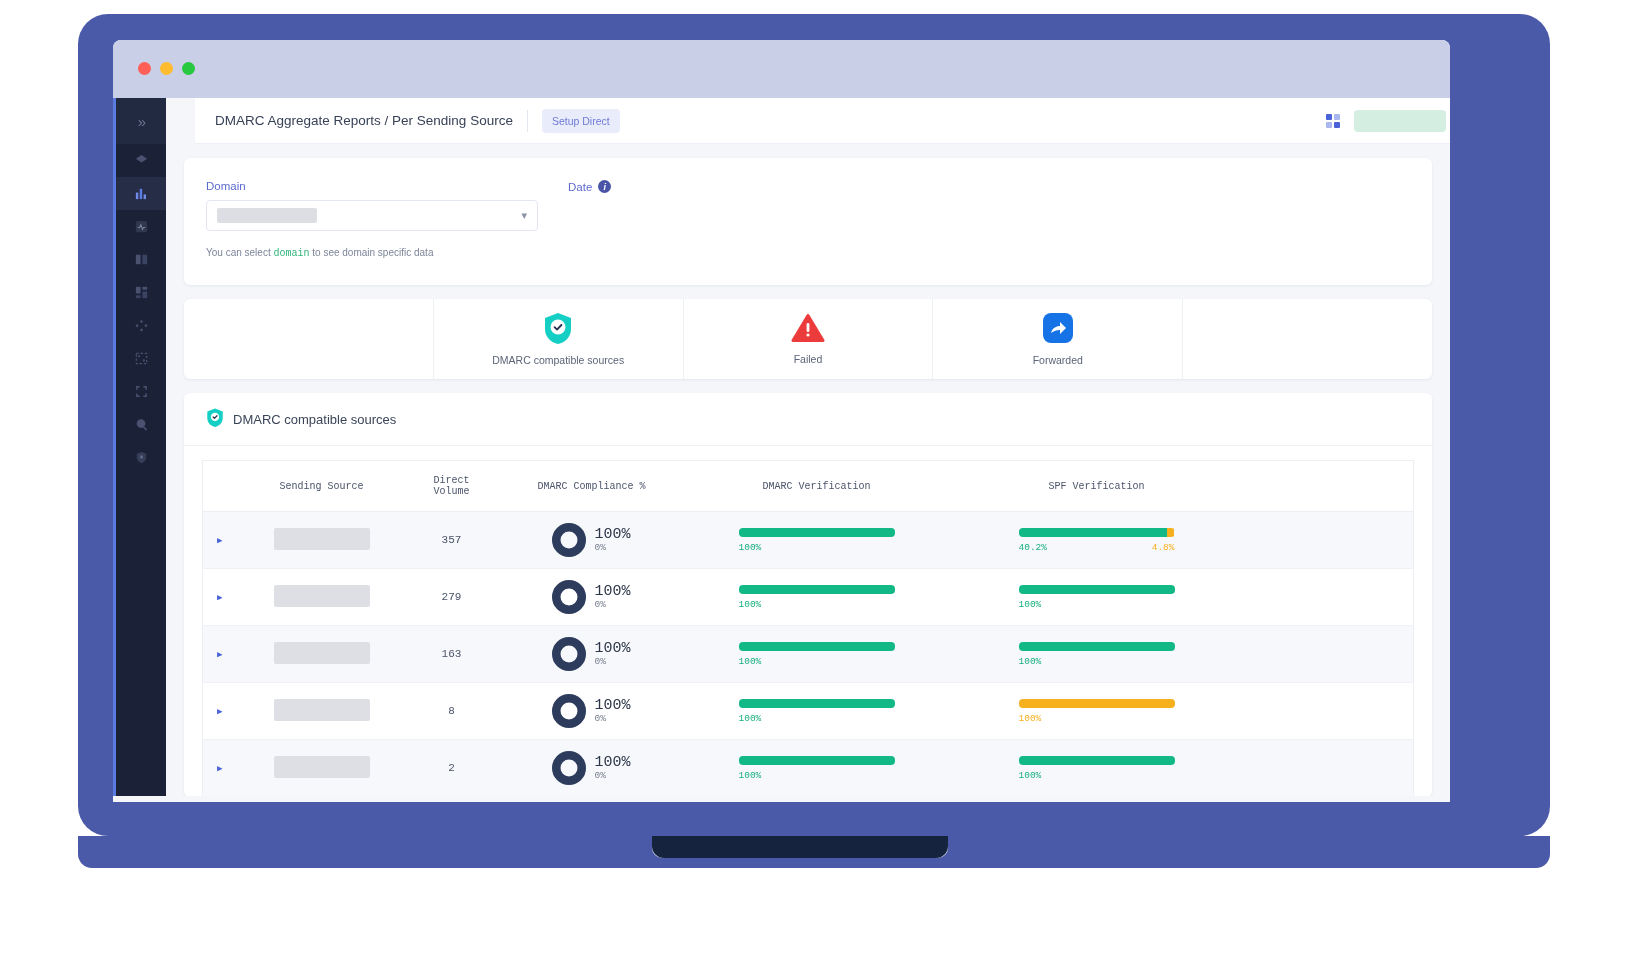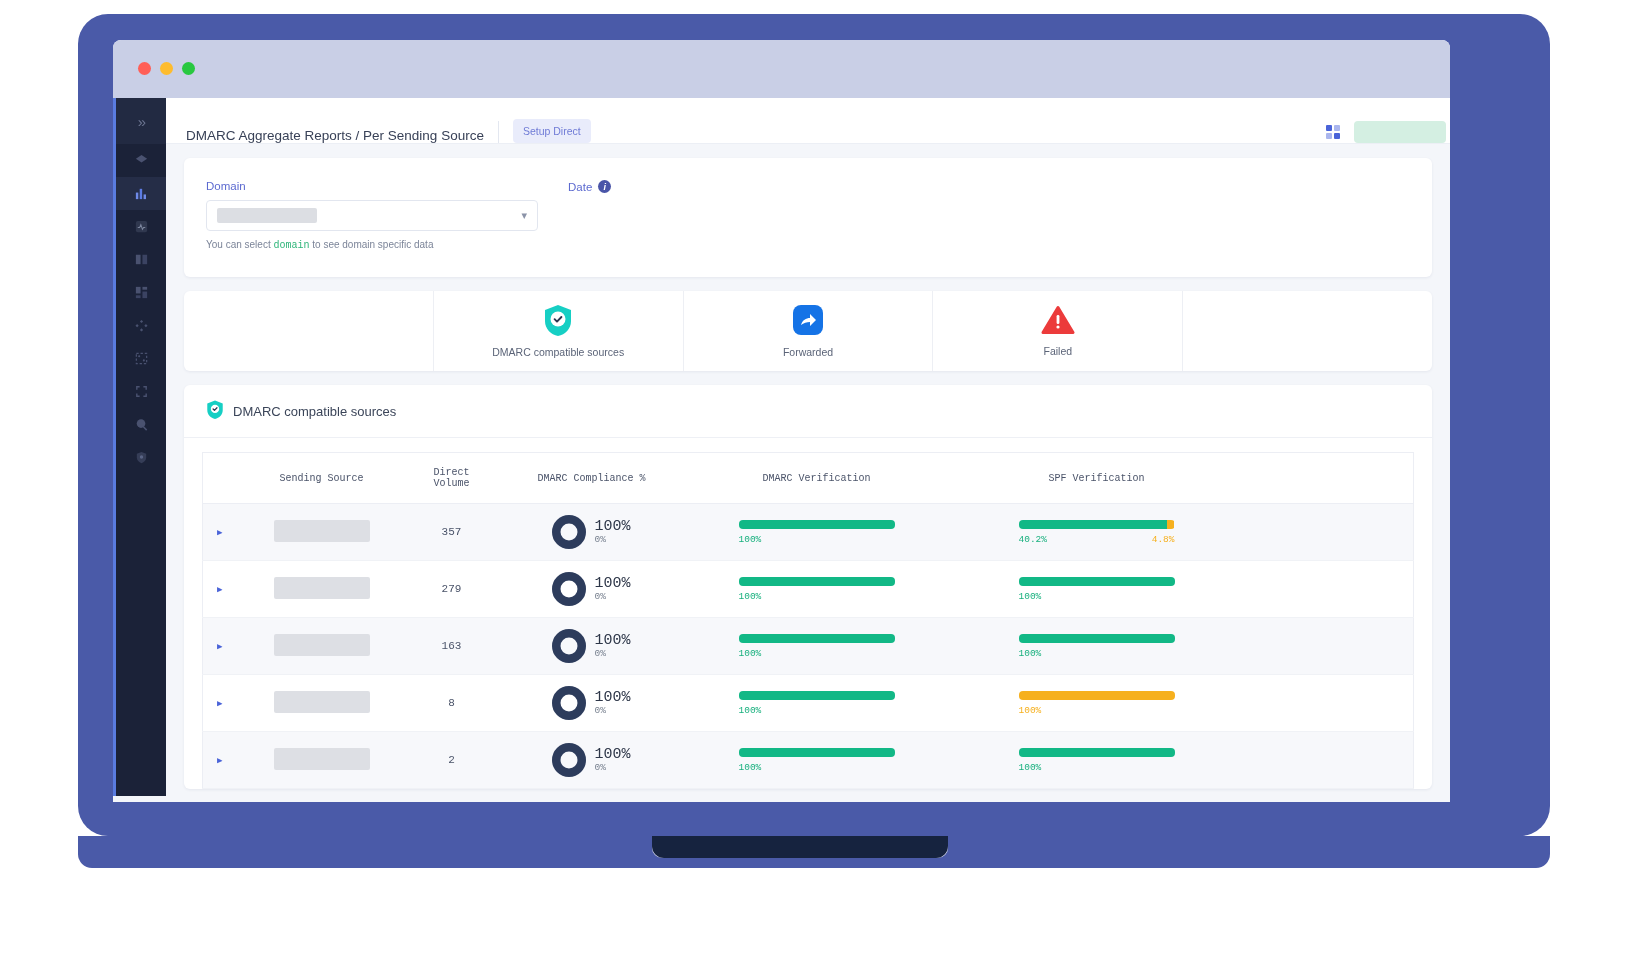--- a/index.html
+++ b/index.html
@@ -88,23 +88,24 @@
     display: flex; align-items: center; justify-content: center;
   }
   .side-item.active { background: #252d47; }
   .side-item svg { display: block; }
 
   
   .content { flex: 1; display: flex; flex-direction: column; min-width: 0; }
 
   .topbar {
     height: 46px; background: #ffffff;
-    display: flex; align-items: flex-end;
+    display: flex; align-items: center;
     padding: 0 4px 0 20px;
     border-bottom: 1px solid #eceff5;
+    margin-left: 29px;
   }
   .crumb { font-size: 13.5px; color: #384157; }
   .crumb-sep { width: 1px; height: 22px; background: #e3e7f0; margin: 0 14px; }
   .wizard-btn {
     background: #e9ecfb; color: #6f7bd6;
     font-size: 10.5px; padding: 6px 10px; border-radius: 4px;
     border: none; cursor: pointer;
   }
   .topbar-right { margin-left: auto; display: flex; align-items: center; gap: 14px; }
   .grid-icon { display: grid; grid-template-columns: 6px 6px; gap: 2px; }
@@ -134,21 +135,21 @@
     display: inline-flex; align-items: center; justify-content: center;
     font-weight: bold; font-style: italic;
   }
   .select-box {
     width: 332px; height: 31px; border: 1px solid #e2e6ef; border-radius: 4px;
     background: #fff; display: flex; align-items: center;
     padding: 0 10px; cursor: pointer;
   }
   .redact { height: 15px; border-radius: 2px; background: #dcdee3; }
   .chev { margin-left: auto; color: #8b93a8; font-size: 11px; }
-  .helper { margin-top: 8px; font-size: 10px; color: #7c8599; }
+  .helper { margin-top: 16px; font-size: 10px; color: #7c8599; }
   .helper code { color: #2fb57a; font-family: "Liberation Mono", monospace; font-size: 10px; }
   .date-box {
     width: 332px; height: 31px; border: 1px solid #e2e6ef; border-radius: 4px;
     background: #fff; display: flex; align-items: center; padding: 0 10px;
     font-size: 11.5px; color: #4d566b;
   }
   .date-btn {
     width: 31px; height: 31px; margin-left: -1px;
     border: 1px solid #e2e6ef; border-radius: 0 4px 4px 0;
     background: #fff; display: flex; align-items: center; justify-content: center;
@@ -376,37 +377,37 @@
                   <path d="M15 1l13 5v11c0 8-5.8 13.5-13 15C7.8 30.5 2 25 2 17V6z" fill="#16cfc4"></path>
                   <circle cx="15" cy="15" r="7.5" fill="#ffffff"></circle>
                   <path d="M11.6 15.2l2.4 2.4 4.4-4.6" stroke="#2b3550" stroke-width="1.9" fill="none" stroke-linecap="round" stroke-linejoin="round"></path>
                 </svg>
               </span>
               <span class="stat-label">DMARC compatible sources</span>
             </div>
 
             <div class="stat bordered-r">
               <span>
-                <svg width="32" height="32" viewBox="0 0 32 32">
-                  <rect x="1" y="1" width="30" height="30" rx="8" fill="#1573e6"></rect>
-                  <path d="M9 21c1.5-5 5-7 9-7v-4l6 6-6 6v-4c-3.2 0-6.4 1.1-9 3z" fill="#ffffff"></path>
-                </svg>
-              </span>
-              <span class="stat-label">Forwarded</span>
-            </div>
-
-            <div class="stat bordered-r">
-              <span>
                 <svg width="34" height="30" viewBox="0 0 34 30">
                   <path d="M17 2.5L32 27.5H2z" fill="#ec3b3b" stroke="#ec3b3b" stroke-width="3" stroke-linejoin="round"></path>
                   <rect x="15.6" y="10" width="2.8" height="9" rx="1.3" fill="#ffffff"></rect>
                   <circle cx="17" cy="22" r="1.6" fill="#ffffff"></circle>
                 </svg>
               </span>
               <span class="stat-label">Failed</span>
+            </div>
+
+            <div class="stat bordered-r">
+              <span>
+                <svg width="32" height="32" viewBox="0 0 32 32">
+                  <rect x="1" y="1" width="30" height="30" rx="8" fill="#1573e6"></rect>
+                  <path d="M9 21c1.5-5 5-7 9-7v-4l6 6-6 6v-4c-3.2 0-6.4 1.1-9 3z" fill="#ffffff"></path>
+                </svg>
+              </span>
+              <span class="stat-label">Forwarded</span>
             </div>
 
             <div class="stat"></div>
           </section>
 
           <section class="card table-card">
             <div class="table-title">
               <span>
                 <svg width="18" height="19" viewBox="0 0 30 32">
                   <path d="M15 1l13 5v11c0 8-5.8 13.5-13 15C7.8 30.5 2 25 2 17V6z" fill="#16cfc4"></path>

